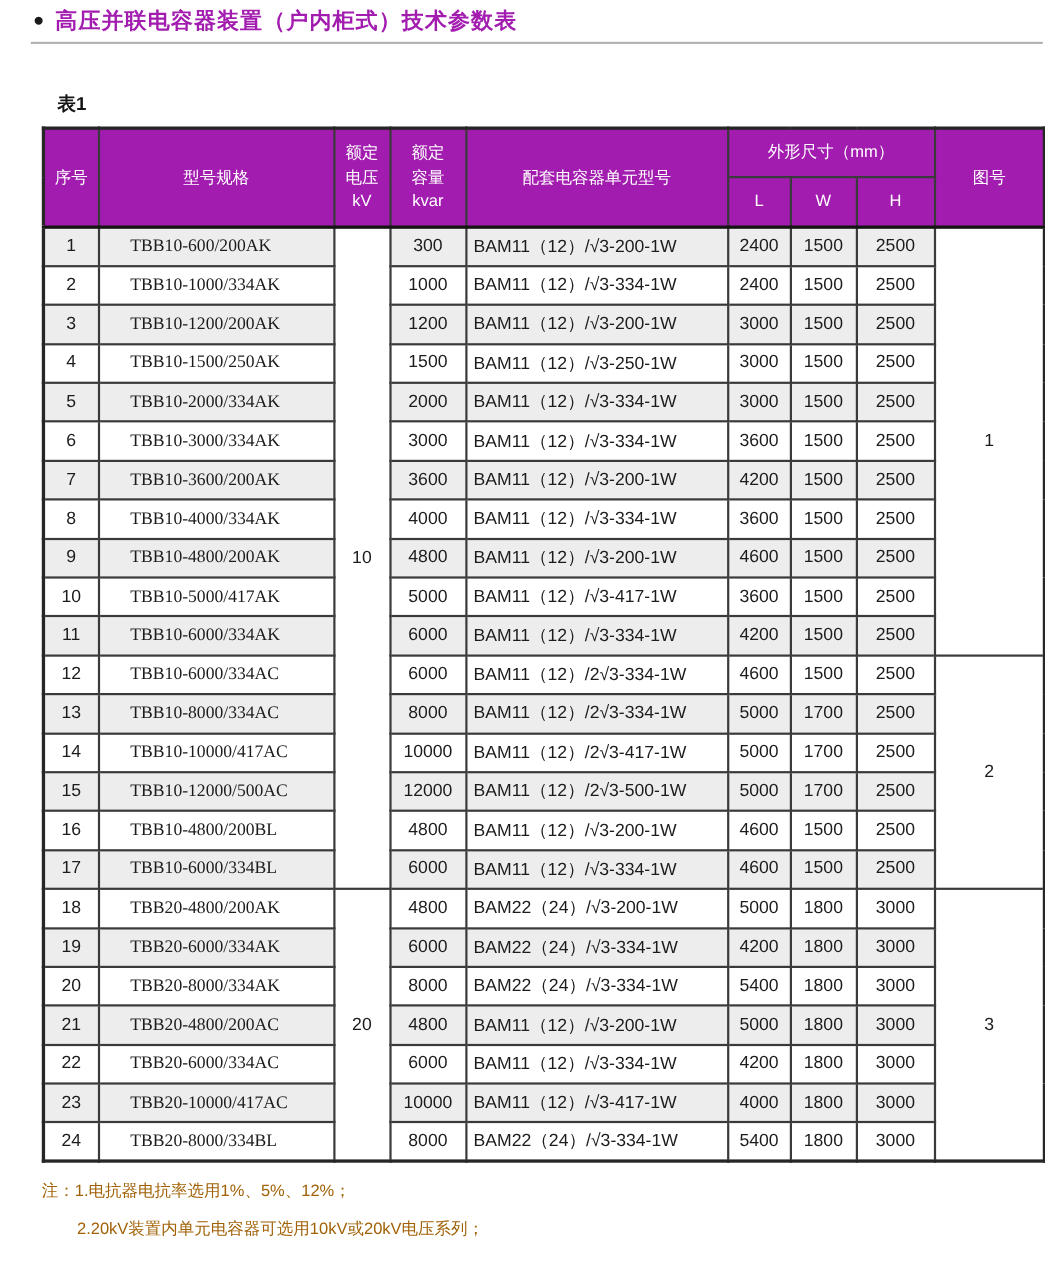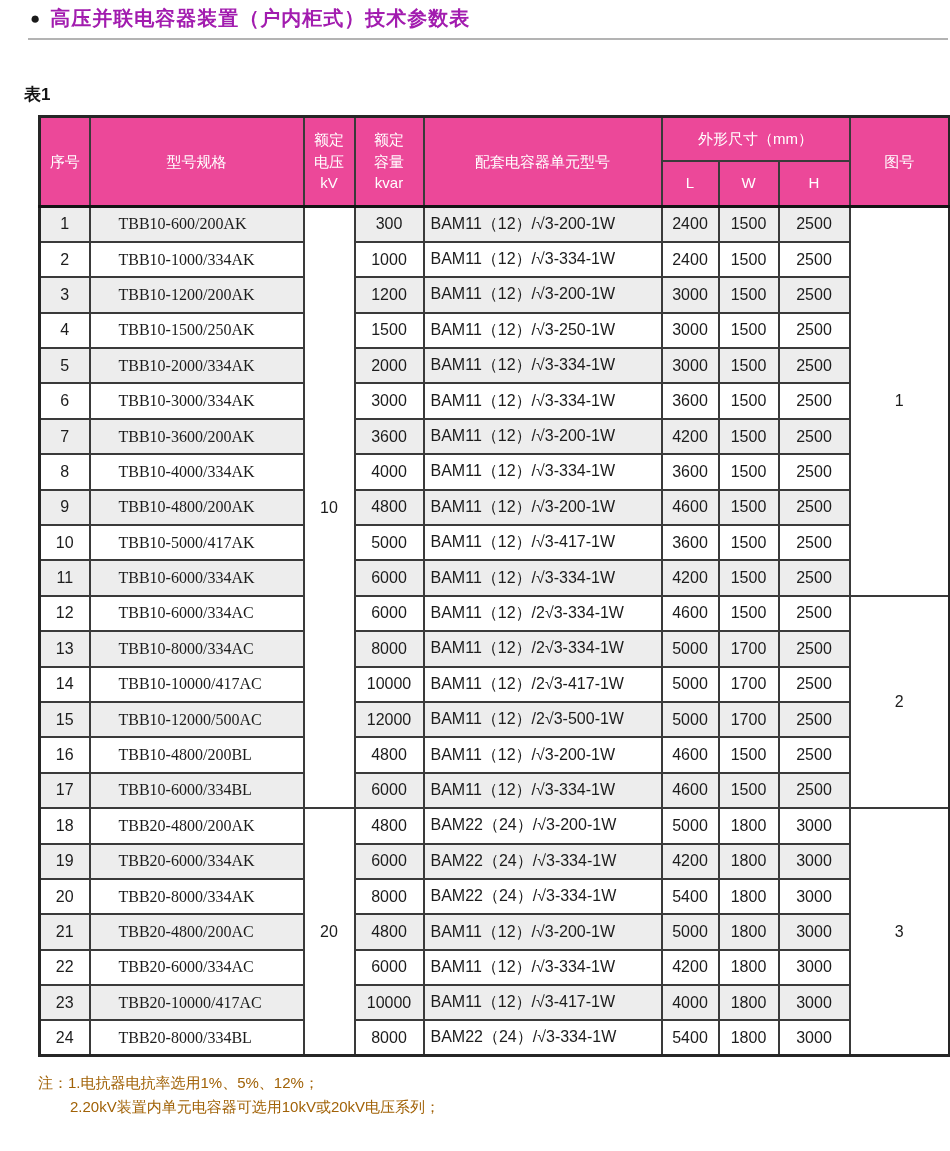--- a/index.html
+++ b/index.html
@@ -20,39 +20,39 @@
   .page-title {
     font-size: 20px; font-weight: bold; letter-spacing: 1px;
     color: #a21caf;
   }
   .title-rule {
     height: 2px; background: #b3b3b3;
     margin: 6px 0 0 28px; width: 920px;
   }
   
   .table-label {
-    margin: 43px 0 9px 24px;
+    margin: 43px 0 9px 52px;
     font-size: 17px; font-weight: bold; color: #141414;
   }
   
   table.spec {
     border-collapse: collapse;
     table-layout: fixed;
     margin-left: 38px;
     width: 910px;
     border: 3px solid #262626;
   }
   table.spec th, table.spec td {
     border: 2px solid #3a3a3a;
     padding: 0;
     vertical-align: middle;
     text-align: center;
   }
   thead th {
-    background: #ec4899;
+    background: #a21caf;
     color: #ffffff;
     font-weight: normal;
     font-size: 15px;
     white-space: pre-line;
     line-height: 1.45;
   }
   thead { border-bottom: 3px solid #141414; }
   thead tr.h1 th { height: 44px; }
   thead tr.h2 th { height: 46px; }
   tbody td {
@@ -64,21 +64,21 @@
   tbody td.cell-left-model { text-align: left; padding-left: 28px; font-family: Liberation Serif, serif; }
   tbody td.cell-left-unit  { text-align: left; padding-left: 6px; }
   tbody td.cell-merged { background: #ffffff !important; }
   
   .notes {
     margin: 15px 0 0 38px;
     font-size: 15px;
     color: #a16207;
     line-height: 1.4;
   }
-  .notes .line2 { padding-left: 32px; margin-top: 3px; }
+  .notes .line2 { padding-left: 32px; margin-top: 14px; }
 </style>
 </head>
 <body>
 
 <div class="title-row">
   <span class="bullet">●</span>
   <span class="page-title">高压并联电容器装置（户内柜式）技术参数表</span>
 </div>
 <div class="title-rule"></div>
 

